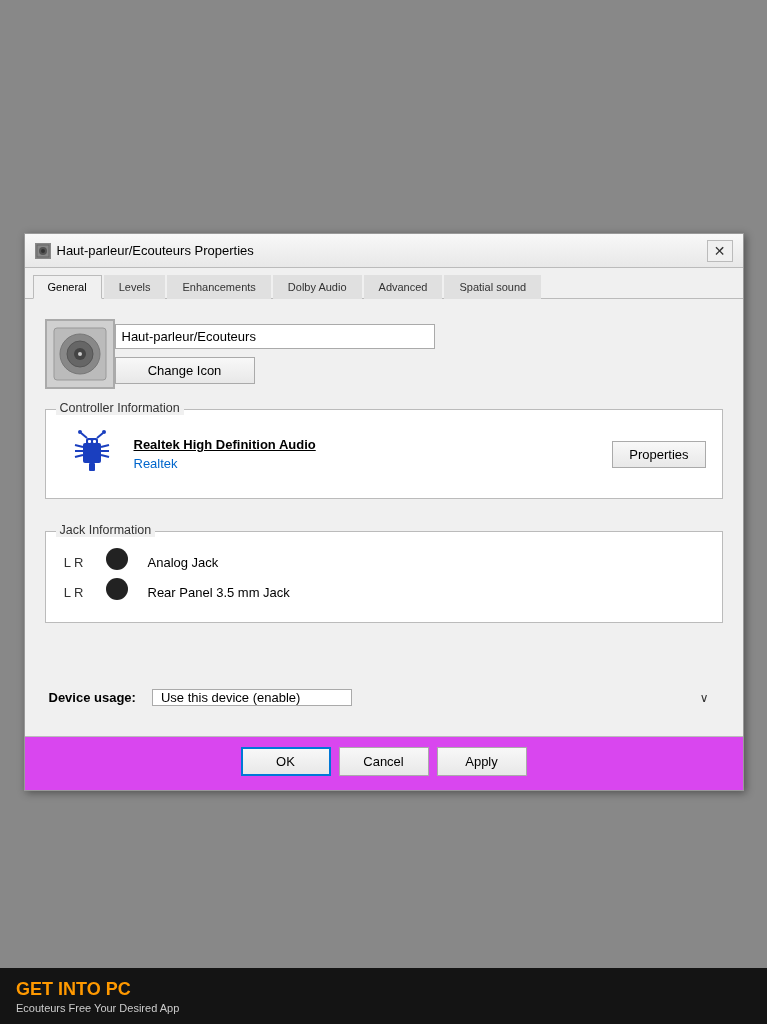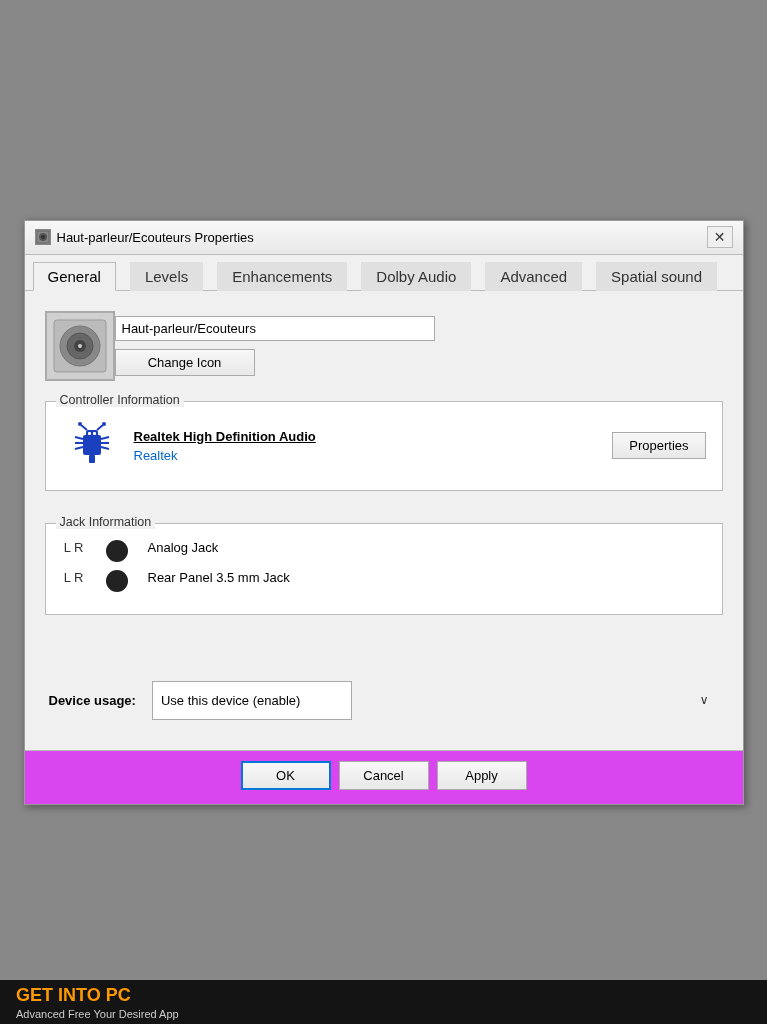--- a/index.html
+++ b/index.html
@@ -67,22 +67,22 @@
       border-bottom: 1px solid #bbb;
       padding: 0 8px;
       padding-top: 6px;
     }
     .tab {
       padding: 5px 14px;
       cursor: pointer;
       border: 1px solid transparent;
       border-bottom: none;
       background: #e0e0e0;
-      margin-right: 14px;
-      font-size: 15px;
+      margin-right: 2px;
+      font-size: 11px;
       color: #333;
       position: relative;
       top: 1px;
     }
     .tab.active {
       background: #f0f0f0;
       border: 1px solid #bbb;
       border-bottom: 1px solid #f0f0f0;
       color: #000;
     }
@@ -188,21 +188,21 @@
       cursor: pointer;
       font-size: 13px;
       font-family: inherit;
       white-space: nowrap;
     }
     .jack-content {
       padding-top: 6px;
     }
     .jack-row {
       display: flex;
-      align-items: flex-start;
+      align-items: flex-end;
       gap: 20px;
       margin-bottom: 8px;
     }
     .jack-lr {
       font-size: 13px;
       color: #333;
       width: 24px;
       text-align: center;
     }
     .jack-dot {
@@ -225,21 +225,21 @@
       padding: 0 4px;
     }
     .device-usage-label {
       font-size: 13px;
       font-weight: bold;
       color: #000;
       white-space: nowrap;
     }
     .device-usage-select {
       flex: 1;
-      padding: 11px 8px;
+      padding: 0 8px;
       border: 1px solid #aaa;
       background: white;
       font-size: 13px;
       font-family: inherit;
       appearance: none;
       -webkit-appearance: none;
       position: relative;
       cursor: pointer;
     }
     .select-wrapper {
@@ -277,21 +277,21 @@
     .ok-btn { border: 2px solid #0078d7; }
     .watermark {
       position: absolute;
       bottom: 0;
       left: 0;
       right: 0;
       background: rgba(0,0,0,0.85);
       color: white;
       padding: 8px 16px;
       font-size: 13px;
-      height: 44px;
+      height: 56px;
       display: flex;
       flex-direction: column;
       justify-content: center;
     }
     .watermark-title {
       font-size: 18px;
       font-weight: bold;
     }
     .watermark-title span {
       color: #f90;
@@ -432,15 +432,15 @@
       <button class="ok-btn">OK</button>
       <button class="cancel-btn">Cancel</button>
       <button class="apply-btn">Apply</button>
     </div>
   </div>
 
   <div class="watermark">
     <div class="watermark-title">
       <span>GET </span><span style="color:#f90;">INTO PC</span>
     </div>
-    <div class="watermark-sub">Advanced Free Your Desired App</div>
+    <div class="watermark-sub">Ecouteurs Free Your Desired App</div>
   </div>
 </div>
 
 </body></html>

